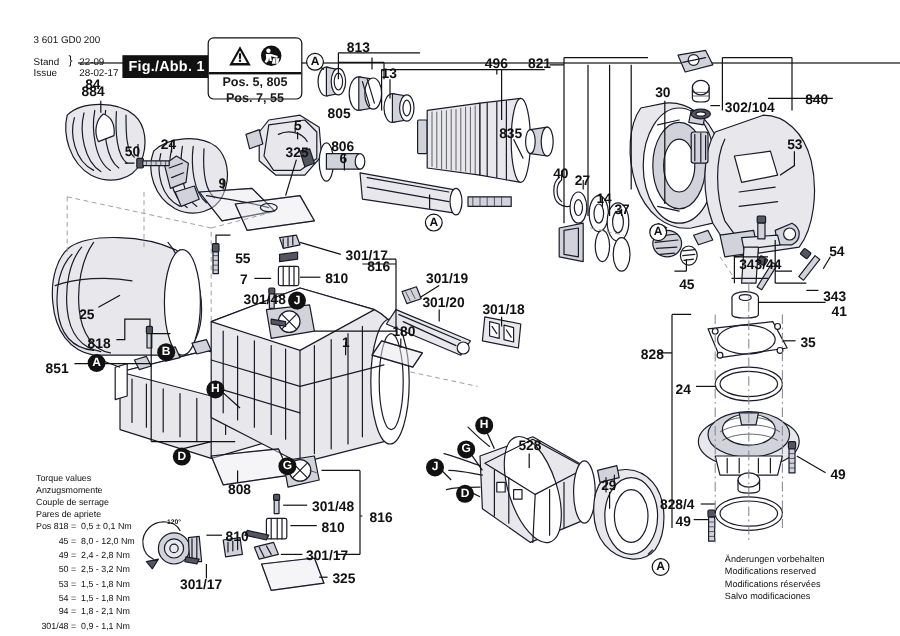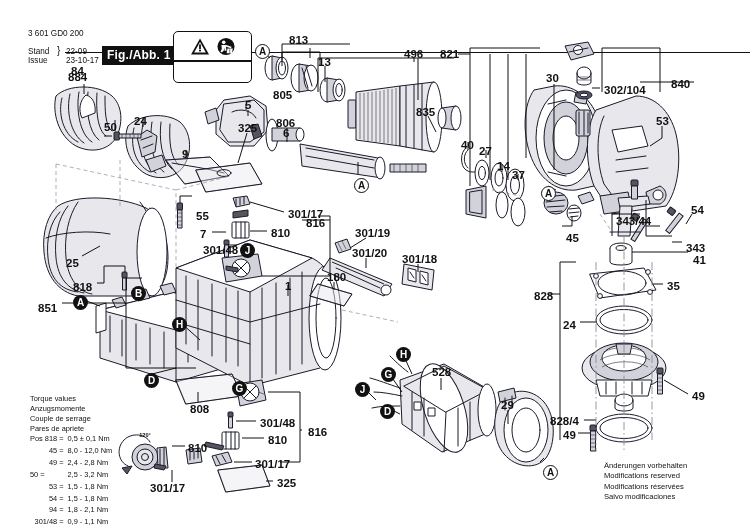--- a/index.html
+++ b/index.html
@@ -51,41 +51,45 @@
 <body>
 
 <div id="sheet">
 
   <div class="t meta" style="left:28px;top:30px;">3 601 GD0 200</div>
 
   <div class="t meta" style="left:28px;top:48px;">Stand</div>
   <div class="t meta" style="left:28px;top:57px;">Issue</div>
   <div class="t meta" style="left:57px;top:46px;font-size:10px;">}</div>
   <div class="t meta strike" style="left:66px;top:48px;">22-09</div>
-  <div class="t meta" style="left:66px;top:57px;">23-10-17</div>
+  <div class="t meta" style="left:66px;top:57px;">28-02-17</div>
 
   <div class="figbox" style="left:102px;top:46px;">Fig./Abb. 1</div>
 
   <div class="warnbox" style="left:173px;top:31px;width:79px;height:52px;">
     <div class="warnsep"></div>
     <div class="warnrow">
       <svg width="20" height="19" viewBox="0 0 20 19">
         <polygon points="10,1.5 19,17.5 1,17.5" fill="#111"></polygon>
         <polygon points="10,5 15.8,15.6 4.2,15.6" fill="#fff"></polygon>
         <rect x="9.1" y="7.4" width="1.8" height="4.6" fill="#111"></rect>
         <circle cx="10" cy="13.6" r="1.05" fill="#111"></circle>
       </svg>
       <svg width="20" height="19" viewBox="0 0 20 20">
         <circle cx="10" cy="10" r="9" fill="#111"></circle>
         <circle cx="7.6" cy="5.6" r="1.9" fill="#fff"></circle>
         <path d="M5.2 8.4 L9.6 8.4 L10.6 14.6 L8.6 14.6 L8.1 11.4 L7.6 14.6 L5.6 16.4 L4.2 15.2 L5.6 12.6 Z" fill="#fff"></path>
         <path d="M9.3 8.2 L15.8 10.2 L15.3 11.9 L9.1 10.1 Z" fill="#fff"></path>
         <path d="M11.6 12.2 L17.2 12.2 L16.1 17.0 L10.6 17.0 Z" fill="#fff"></path>
         <path d="M13.9 12.4 L13.9 16.8" class="thin" stroke="#111"></path>
       </svg>
+    </div>
+    <div class="postxt">
+      <span>Pos. 5, 805</span><br>
+      <span>Pos. 7, 55</span>
     </div>
   </div>
 
   <svg class="art">
 
     <g>
       <path class="stg" d="M56 96 C52 112 58 136 76 146 C92 154 110 150 117 136
                            C124 120 121 104 112 96 C98 84 68 84 56 96 Z"></path>
       <path class="st" d="M62 98 C58 112 62 134 78 142"></path>
       <path class="st" d="M70 94 C66 110 70 134 84 143"></path>
@@ -588,21 +592,21 @@
         </tr>
         <tr>
           <td style="text-align:right;padding:0 3px 0 0;">45 =</td>
           <td style="text-align:left;">8,0 - 12,0 Nm</td>
         </tr>
         <tr>
           <td style="text-align:right;padding:0 3px 0 0;">49 =</td>
           <td style="text-align:left;">2,4 - 2,8 Nm</td>
         </tr>
         <tr>
-          <td style="padding:0 3px 0 0;">50 =</td>
+          <td style="text-align:right;padding:0 3px 0 0;">50 =</td>
           <td style="text-align:left;">2,5 - 3,2 Nm</td>
         </tr>
         <tr>
           <td style="text-align:right;padding:0 3px 0 0;">53 =</td>
           <td style="text-align:left;">1,5 - 1,8 Nm</td>
         </tr>
         <tr>
           <td style="text-align:right;padding:0 3px 0 0;">54 =</td>
           <td style="text-align:left;">1,5 - 1,8 Nm</td>
         </tr>

